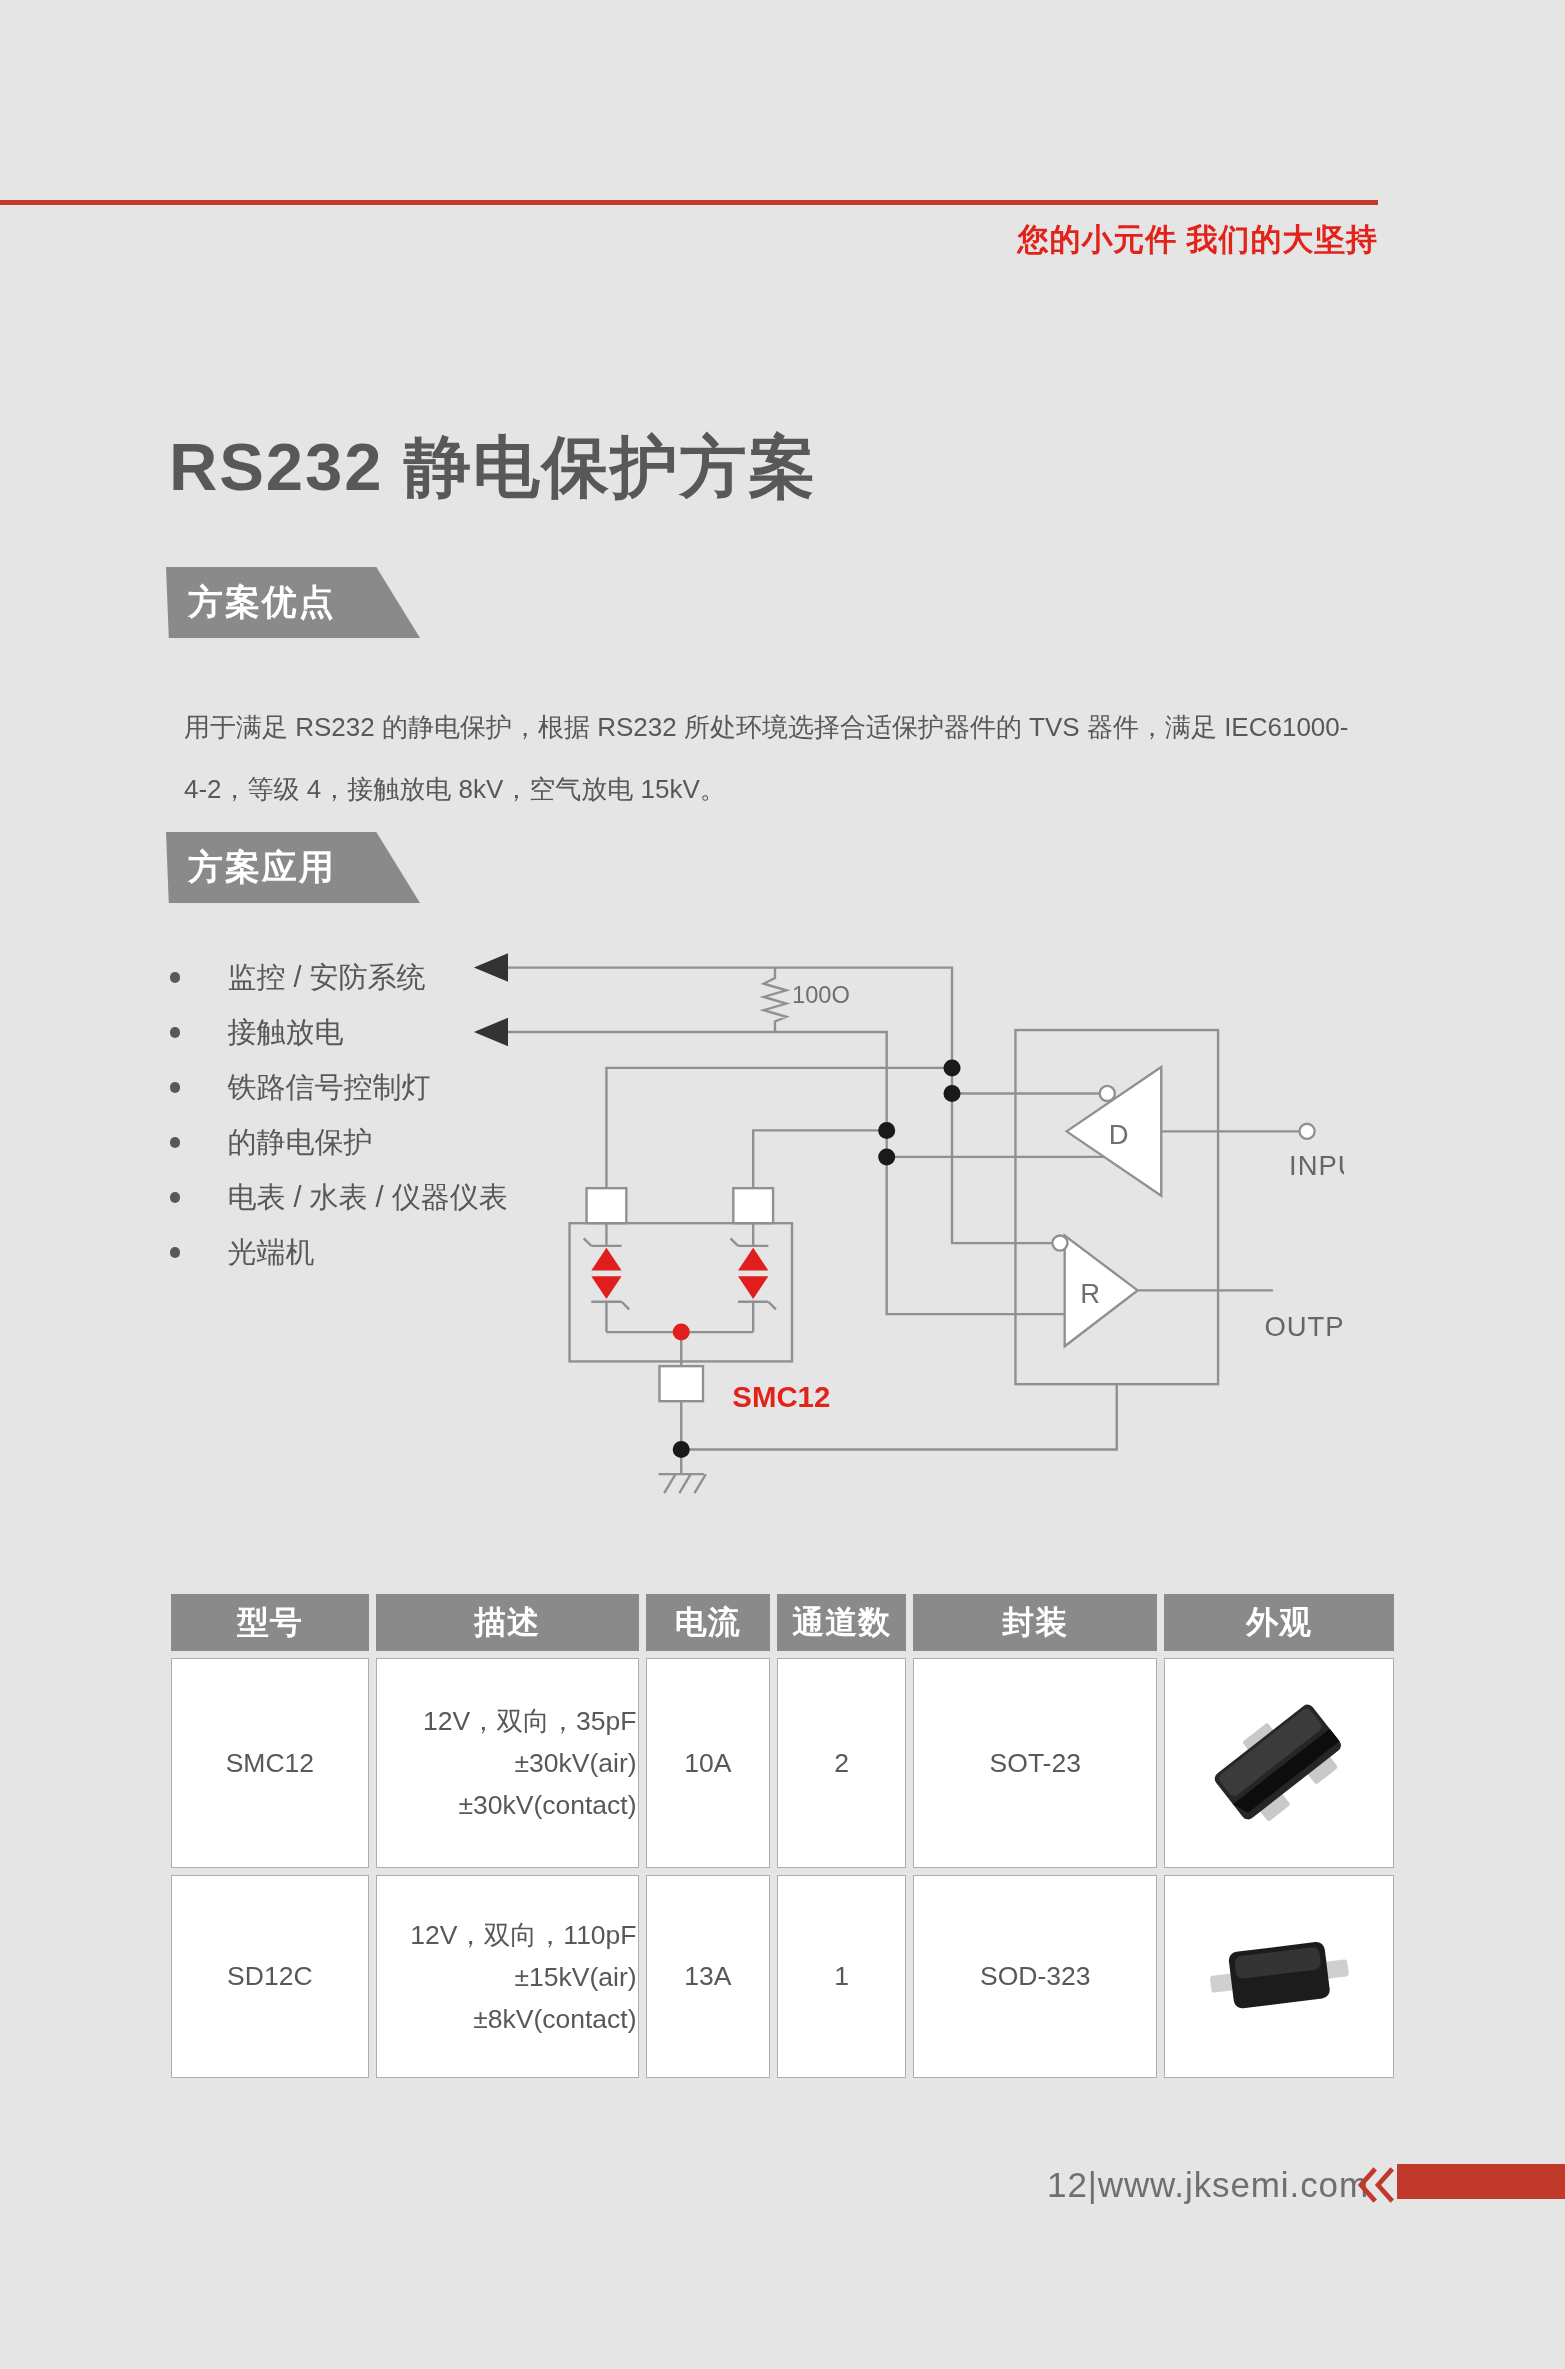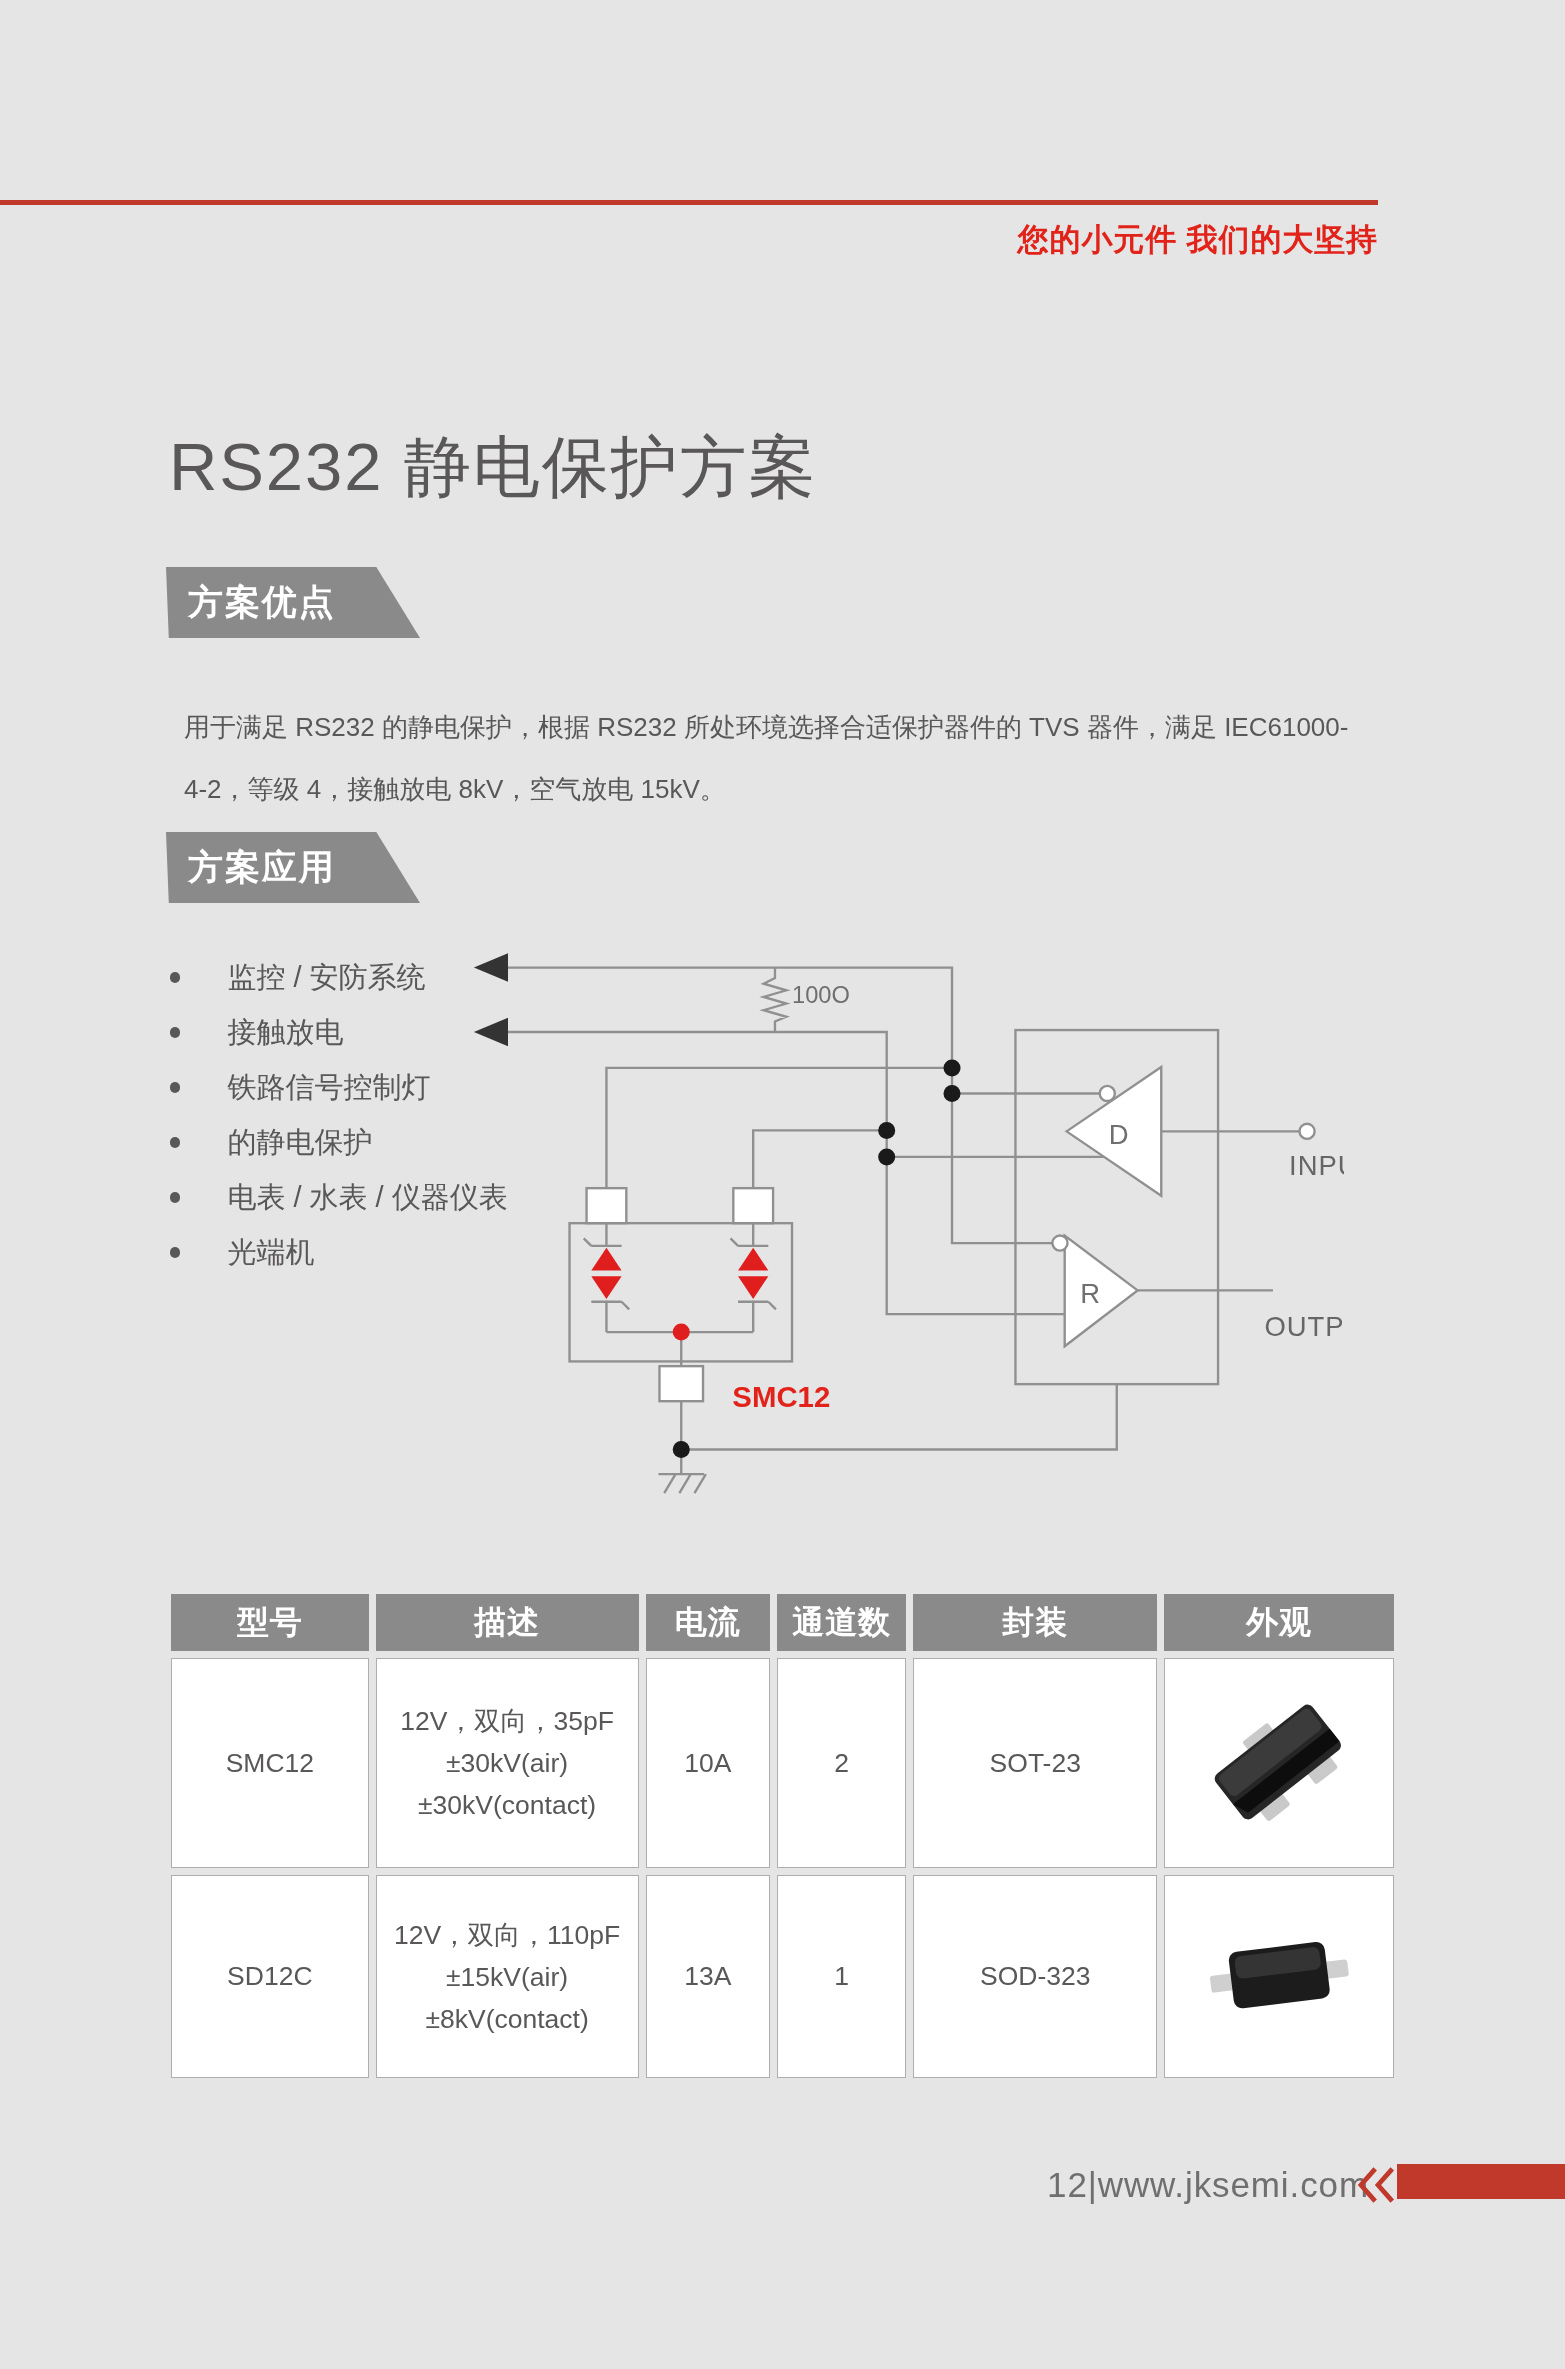--- a/index.html
+++ b/index.html
@@ -4,21 +4,21 @@
 <style>
   html,body{margin:0;padding:0;background:#ffffff;}
   .page{position:relative;width:1565px;height:2370px;background:#e5e5e5;overflow:hidden;
         font-family:"Liberation Sans","DejaVu Sans",sans-serif;}
 
   
   .top-rule{position:absolute;left:0;top:200px;width:1378px;height:4.7px;background:#c0392b;}
   .tagline{position:absolute;top:219px;right:187px;font-size:31px;font-weight:bold;color:#e2231a;letter-spacing:0.9px;}
 
   
-  .page-title{position:absolute;left:169px;top:377px;font-size:67px;font-weight:normal;color:#595757;letter-spacing:1.9px;}
+  .page-title{position:absolute;left:169px;top:377px;font-size:67px;font-weight:bold;color:#595757;letter-spacing:1.9px;}
 
   
   .banner{position:absolute;left:166px;width:254px;height:71px;background:#8a8a8a;
           clip-path:polygon(0% 0%,82.8% 0%,100% 100%,1.1% 100%);
           display:flex;align-items:center;}
   .banner span{color:#ffffff;font-size:35px;font-weight:bold;padding-left:22px;letter-spacing:1.9px;}
   .banner.b1{top:567px;}
   .banner.b2{top:832px;}
 
   
@@ -32,21 +32,21 @@
 
   
   .schematic{position:absolute;left:454px;top:942px;}
 
   
   .spec-table{position:absolute;left:164px;top:1587px;width:1237px;border-collapse:separate;border-spacing:7.6px;table-layout:fixed;}
   .spec-table th{background:#8a8a8a;color:#ffffff;font-size:32px;font-weight:bold;height:55px;letter-spacing:0.9px;}
   .spec-table td{background:#ffffff;border:1.9px solid #aeaeae;color:#595757;font-size:26.5px;text-align:center;vertical-align:middle;}
   .spec-table tr.r1 td{height:206px;}
   .spec-table tr.r2 td{height:199px;}
-  .spec-table td.desc{text-align:center;}
+  .spec-table td.desc{text-align:right;}
   .spec-table td.desc div{line-height:42px;}
   .pkg-wrap{display:flex;align-items:center;justify-content:center;}
 
   
   .footer-text{position:absolute;top:2165px;right:196px;font-size:35px;color:#6f6f6f;letter-spacing:0.9px;}
   .footer-chevrons{position:absolute;top:2166px;right:167px;}
   .footer-bar{position:absolute;top:2164px;right:0;width:168px;height:35px;background:#c0392b;}
 </style>
 </head>
 <body>

